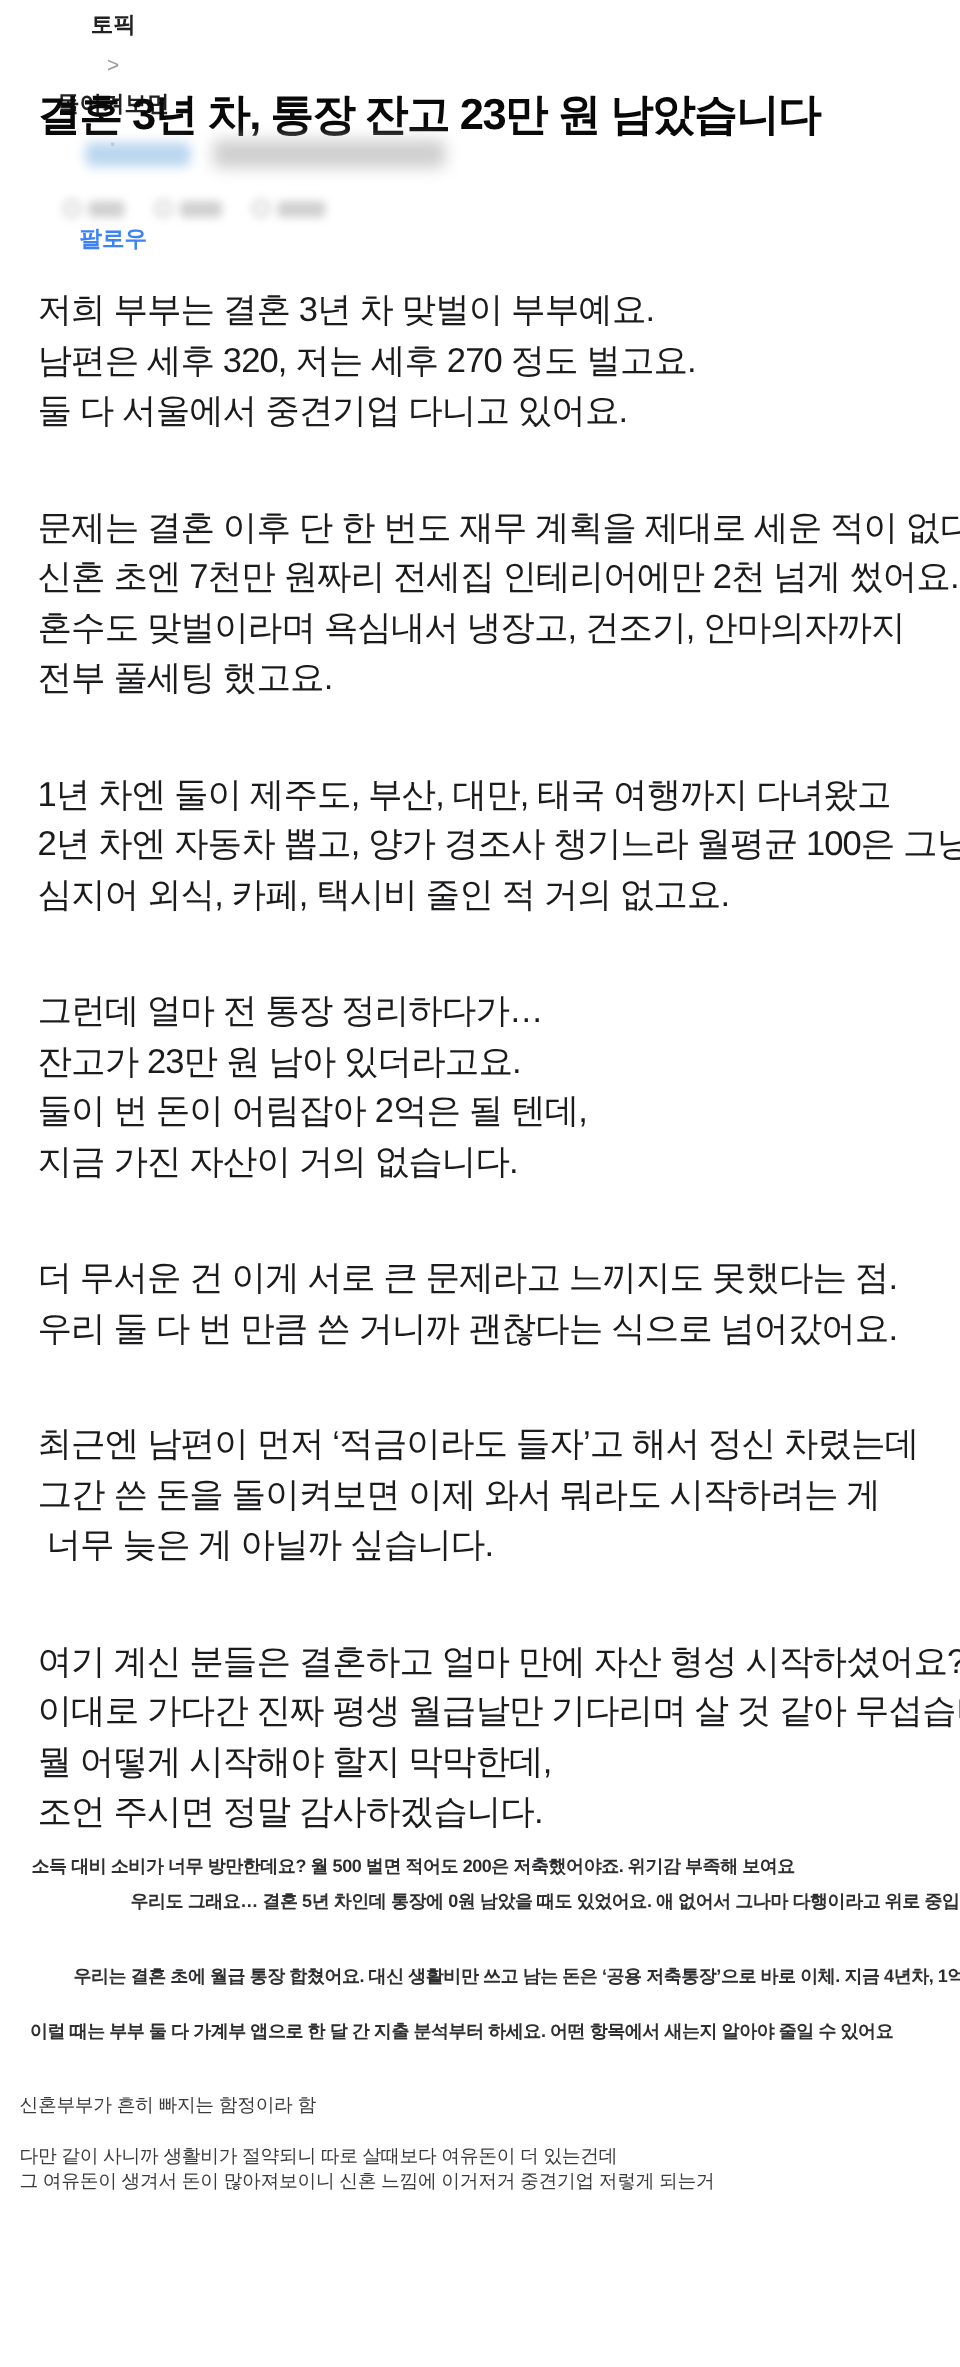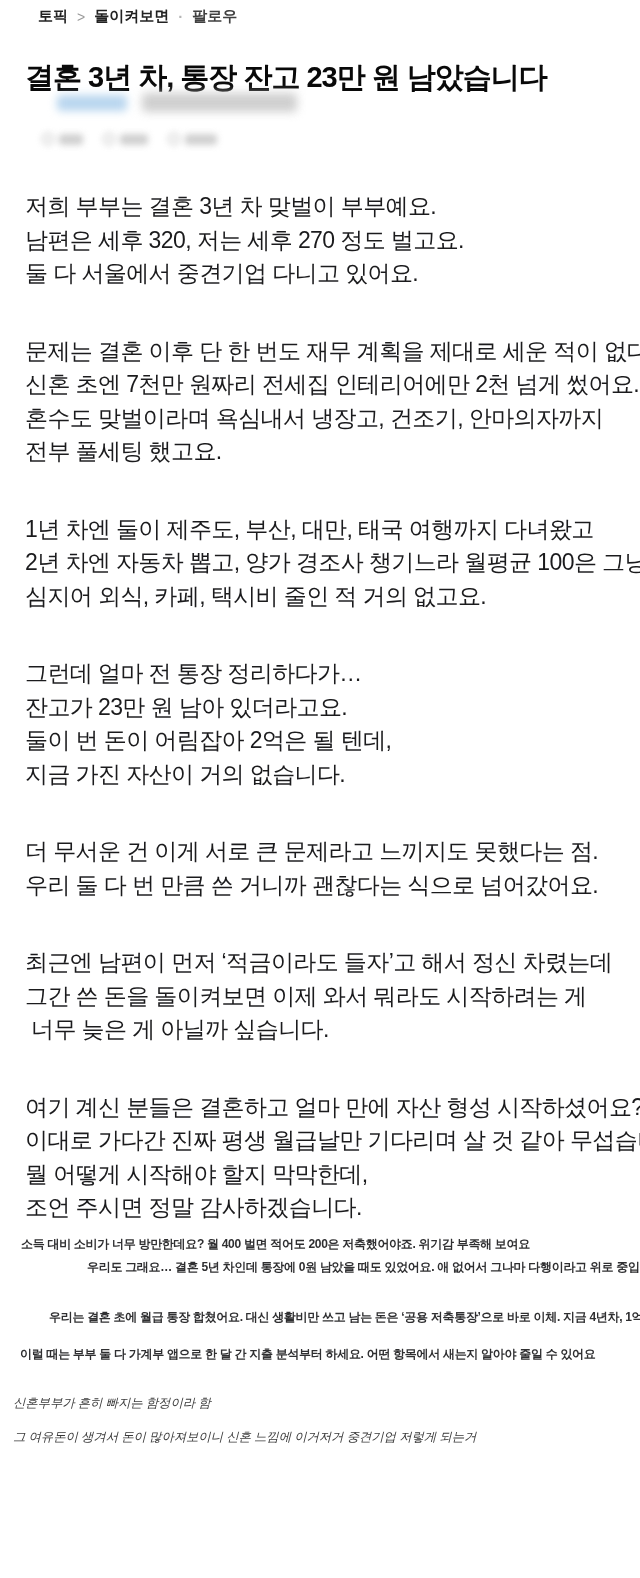--- a/index.html
+++ b/index.html
@@ -9,25 +9,25 @@
     overflow: hidden;
     font-family: "Liberation Sans", sans-serif;
     -webkit-font-smoothing: antialiased;
   }
   .page { position: relative; width: 640px; height: 1578px; background: #fff; }
 
   
   .breadcrumb {
     position: absolute; top: 7px; left: 38px;
     display: flex; align-items: center; gap: 9px;
-    font-size: 15px; font-weight: 700; color: #222;
+    font-size: 15px; font-weight: 700; color: #222; flex-direction: column;
   }
   .breadcrumb .sep { color: #9a9a9a; font-weight: 400; font-size: 14px; }
   .breadcrumb .dot { color: #b5b5b5; font-weight: 700; }
-  .breadcrumb .follow { color: #404040; font-weight: 700; cursor: pointer; }
+  .breadcrumb .follow { color: #3b82f6; font-weight: 700; cursor: pointer; margin-top: 36px; }
 
   
   .post-title {
     position: absolute; top: 40px; left: 25px; right: 10px;
     font-size: 29px; font-weight: 800; color: #090909;
     letter-spacing: -1px; line-height: 36px; white-space: nowrap;
   }
 
   
   .author-badge {
@@ -68,21 +68,21 @@
   .c3 { top: 1347px; left: 20px; }
   .c4 { top: 1310px; left: 49px; }
 
   
   .commentary {
     position: absolute; top: 1395px; left: 13px; width: 615px;
     font-size: 12.5px; line-height: 17px; font-weight: 400;
     color: #3a3a3a; letter-spacing: -0.2px;
   }
   .commentary p { margin: 0 0 17px 0; }
-  .commentary .line { display: block; white-space: nowrap; font-style: italic; }
+  .commentary .line { display: block; white-space: nowrap; }
 </style>
 </head>
 <body>
 
 <div class="page">
 
   <div class="breadcrumb">
     <span>토픽</span>
     <span class="sep">&gt;</span>
     <span>돌이켜보면</span>
@@ -143,27 +143,28 @@
       <span class="line indent-s">너무 늦은 게 아닐까 싶습니다.</span>
     </p>
     <p>
       <span class="line">여기 계신 분들은 결혼하고 얼마 만에 자산 형성 시작하셨어요?</span>
       <span class="line">이대로 가다간 진짜 평생 월급날만 기다리며 살 것 같아 무섭습니다.</span>
       <span class="line">뭘 어떻게 시작해야 할지 막막한데,</span>
       <span class="line">조언 주시면 정말 감사하겠습니다.</span>
     </p>
   </div>
 
-  <div class="comment-line c1">소득 대비 소비가 너무 방만한데요? 월 400 벌면 적어도 200은 저축했어야죠. 위기감 부족해 보여요</div>
+  <div class="comment-line c1">소득 대비 소비가 너무 방만한데요? 월 500 벌면 적어도 200은 저축했어야죠. 위기감 부족해 보여요</div>
   <div class="comment-line c2">우리도 그래요… 결혼 5년 차인데 통장에 0원 남았을 때도 있었어요. 애 없어서 그나마 다행이라고 위로 중입니다</div>
   <div class="comment-line c3">이럴 때는 부부 둘 다 가계부 앱으로 한 달 간 지출 분석부터 하세요. 어떤 항목에서 새는지 알아야 줄일 수 있어요</div>
   <div class="comment-line c4">우리는 결혼 초에 월급 통장 합쳤어요. 대신 생활비만 쓰고 남는 돈은 ‘공용 저축통장’으로 바로 이체. 지금 4년차, 1억 모았습니다.</div>
 
   <div class="commentary">
     <p>
       <span class="line">신혼부부가 흔히 빠지는 함정이라 함</span>
     </p>
     <p>
+      <span class="line">다만 같이 사니까 생활비가 절약되니 따로 살때보다 여유돈이 더 있는건데</span>
       <span class="line">그 여유돈이 생겨서 돈이 많아져보이니 신혼 느낌에 이거저거 중견기업 저렇게 되는거</span>
     </p>
   </div>
 
 </div>
 
 </body></html>

